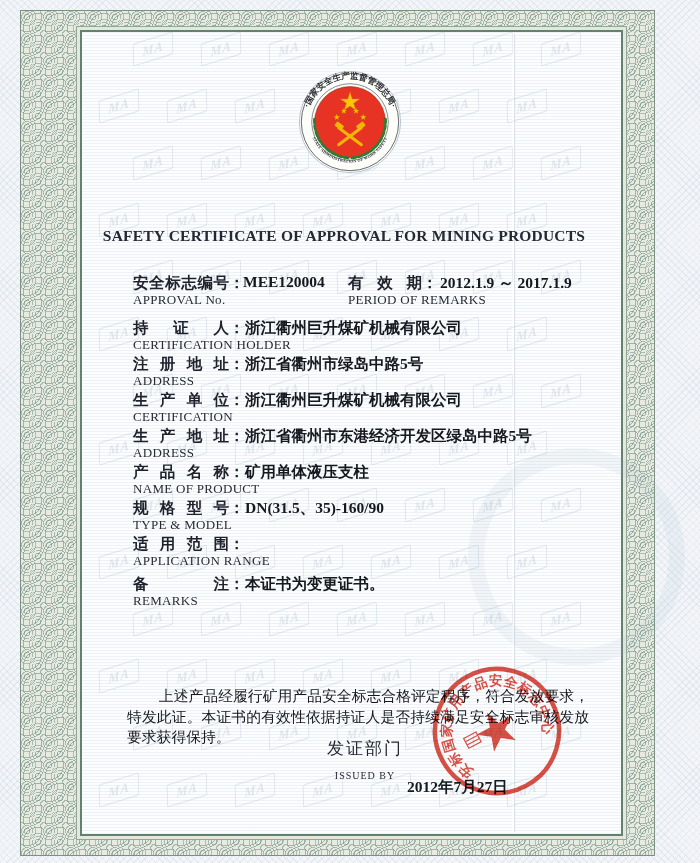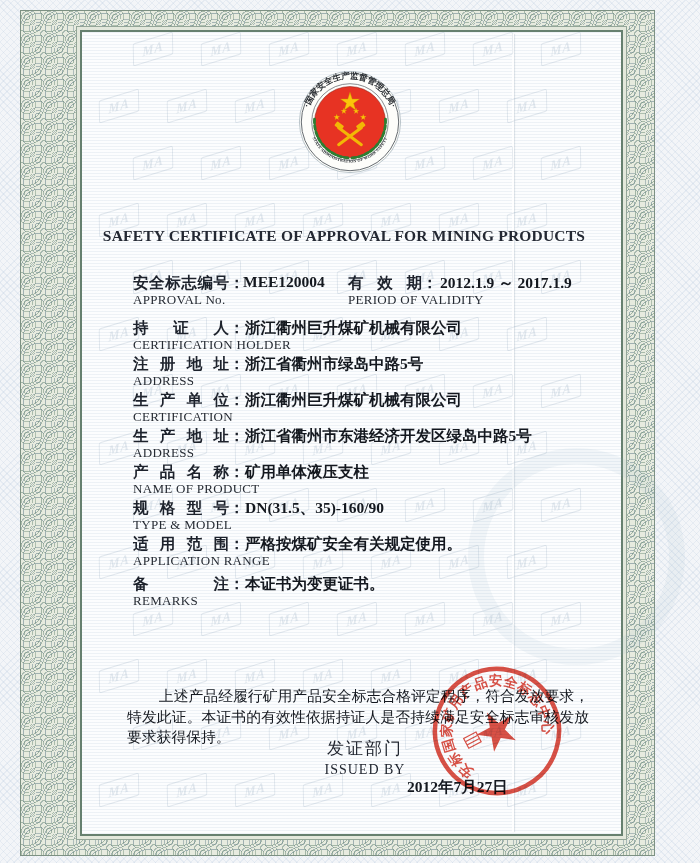--- a/index.html
+++ b/index.html
@@ -50,21 +50,21 @@
   .ap-b .val{left:92px;}
   .rows{position:absolute;left:133px;top:318px;width:462px;}
   .row{position:relative;height:30px;margin-bottom:6px;}
   .row.sp{margin-bottom:10px;}
   .row.gap{margin-top:34px;}
   
   .decl{position:absolute;left:127px;top:686px;width:462px;font-size:14.8px;line-height:20.5px;
     text-align:justify;text-indent:2.15em;color:#14181f;}
   .issued{position:absolute;left:300px;top:737px;width:130px;text-align:center;}
   .issued .zh{font-size:17px;letter-spacing:2px;color:#1d222c;}
-  .issued .en2{font-size:14px;letter-spacing:1px;margin-top:2px;color:#1d222c;}
+  .issued .en2{font-size:10px;letter-spacing:1px;margin-top:10px;color:#1d222c;}
   .date{position:absolute;left:407px;top:777px;font-size:15.5px;font-weight:600;color:#14181f;}
   
   .seal{position:absolute;left:430px;top:664px;width:134px;height:134px;opacity:.88;mix-blend-mode:multiply;}
 </style>
 </head>
 <body>
 
 <div class="page">
   <div class="frame"></div>
   <div class="paper"></div>
@@ -204,21 +204,21 @@
   <div class="subtitle">SAFETY CERTIFICATE OF APPROVAL FOR MINING PRODUCTS</div>
 
   <div class="approval">
     <div class="ap-a">
       <span class="zlab">安全标志编号</span><span class="colon">：</span>
       <div class="en">APPROVAL No.</div>
       <div class="val">MEE120004</div>
     </div>
     <div class="ap-b">
       <span class="vlab">有效期</span><span class="colon">：</span>
-      <div class="en">PERIOD OF VALIDITY</div>
+      <div class="en">PERIOD OF REMARKS</div>
       <div class="val">2012.1.9 ～ 2017.1.9</div>
     </div>
   </div>
 
   <div class="rows">
     <div class="row">
       <span class="zlab">持证人</span><span class="colon">：</span>
       <div class="en">CERTIFICATION HOLDER</div>
       <div class="val">浙江衢州巨升煤矿机械有限公司</div>
     </div>
@@ -243,21 +243,20 @@
       <div class="val">矿用单体液压支柱</div>
     </div>
     <div class="row">
       <span class="zlab">规格型号</span><span class="colon">：</span>
       <div class="en">TYPE &amp; MODEL</div>
       <div class="val">DN(31.5、35)-160/90</div>
     </div>
     <div class="row sp">
       <span class="zlab">适用范围</span><span class="colon">：</span>
       <div class="en">APPLICATION RANGE</div>
-      <div class="val">严格按煤矿安全有关规定使用。</div>
     </div>
     <div class="row sp">
       <span class="zlab">备注</span><span class="colon">：</span>
       <div class="en">REMARKS</div>
       <div class="val">本证书为变更证书。</div>
     </div>
   </div>
 
   <div class="decl">上述产品经履行矿用产品安全标志合格评定程序，符合发放要求，特发此证。本证书的有效性依据持证人是否持续满足安全标志审核发放要求获得保持。</div>
 

